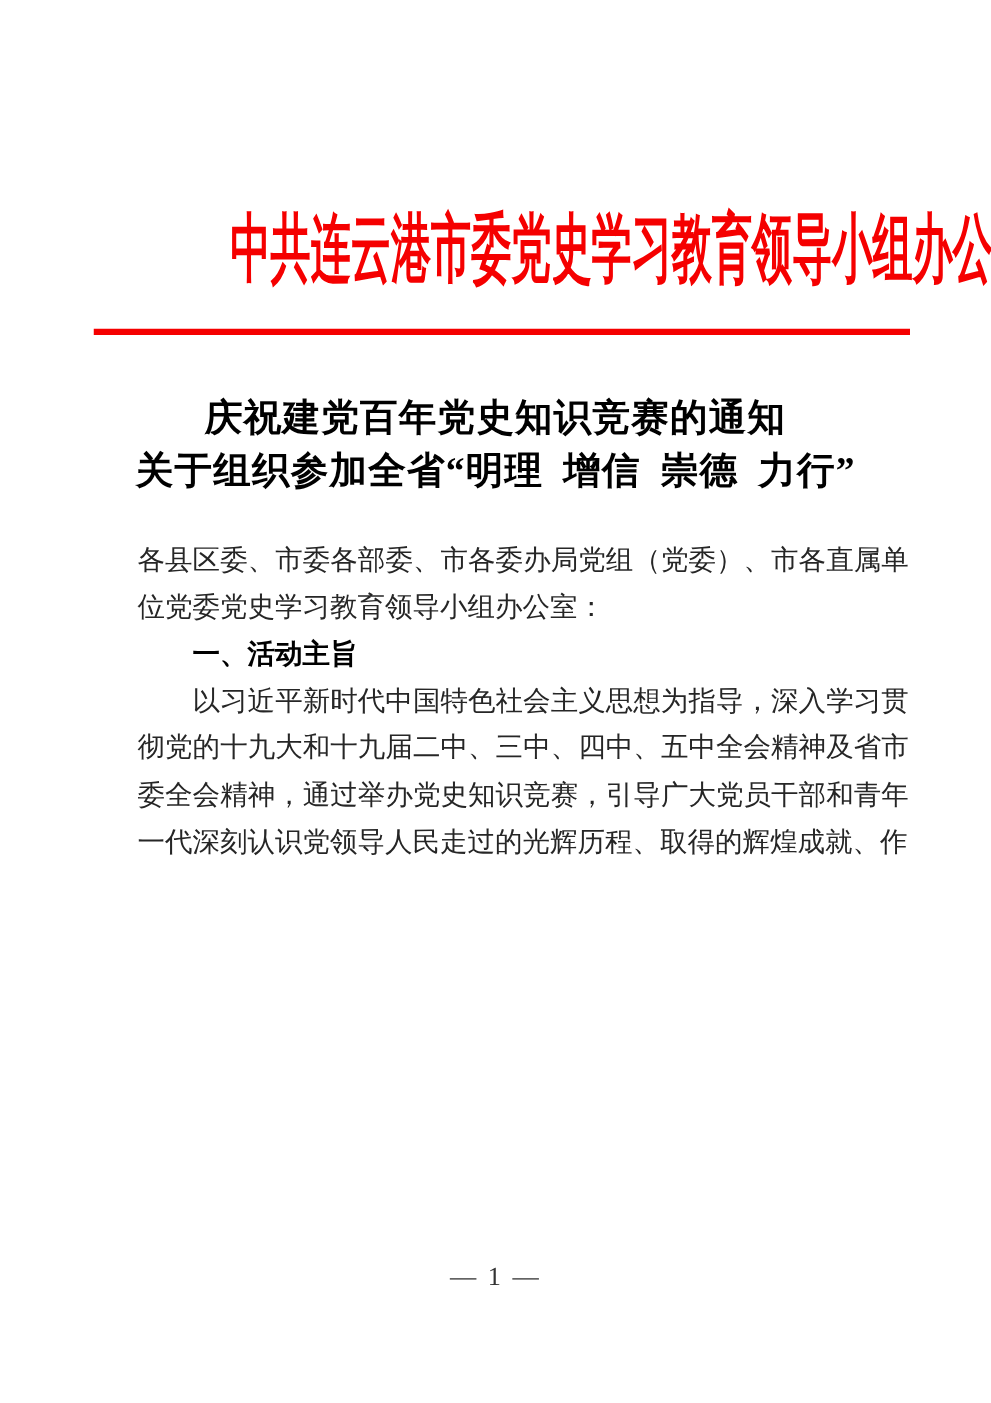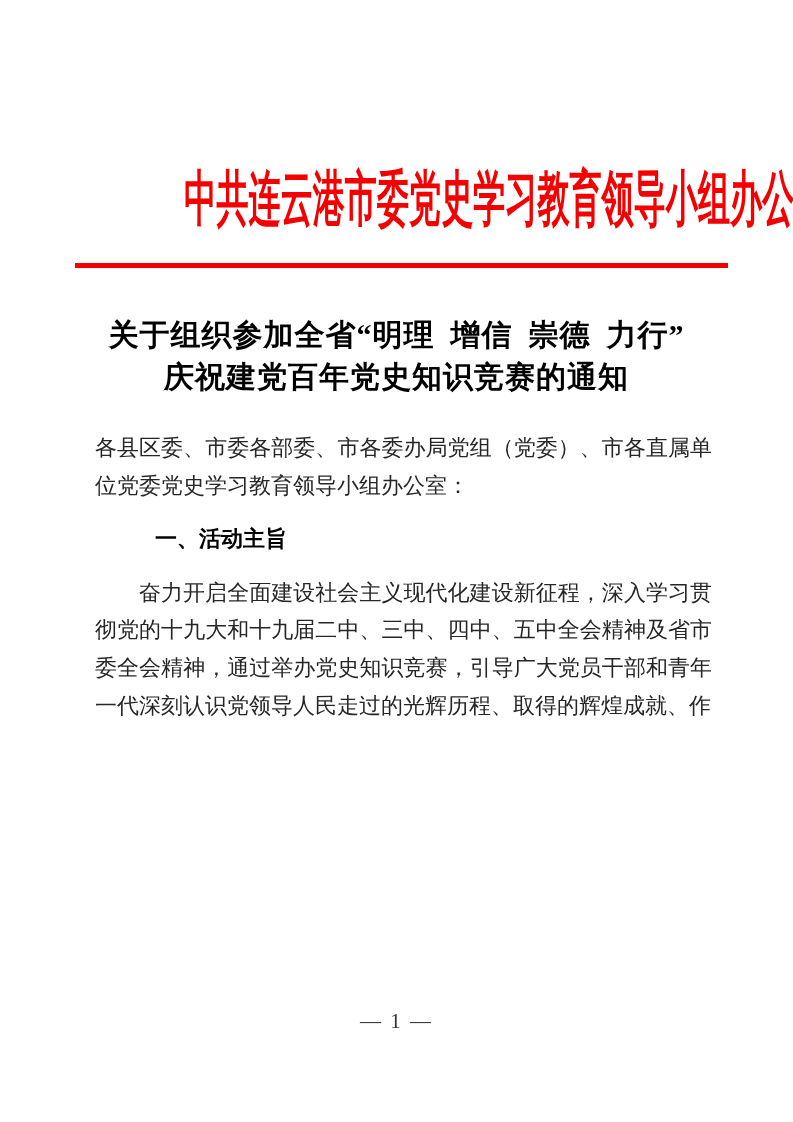--- a/index.html
+++ b/index.html
@@ -41,32 +41,32 @@
     position:absolute;top:314px;left:0;width:100%;margin:0;
     text-align:center;
     font-size:30px;line-height:42px;font-weight:bold;
     color:var(--title-text);
     letter-spacing:1px;
   }
   .title-line{display:block;}
 
   
   .body-text{
-    position:absolute;top:429px;left:95px;width:617px;
+    position:absolute;top:429px;left:110px;width:617px;
     font-size:22px;line-height:37.6px;
     text-align:justify;text-justify:inter-ideograph;
     color:var(--body-text);
   }
   .body-text p{margin:0;}
   .para{text-indent:44px;}
   .salutation{text-indent:0;}
 
   
   .section-heading{
-    margin:16px;
+    margin:0;
     font-family:"Liberation Sans","DejaVu Sans",sans-serif;
     font-size:22px;line-height:37.6px;font-weight:bold;
     text-indent:44px;
     color:var(--title-text);
   }
 
   
   .page-number{
     position:absolute;top:1008px;left:0;width:100%;
     text-align:center;
@@ -79,25 +79,25 @@
 <body>
 
 <div class="page">
 
   <div class="letterhead">
     <div class="org-name">中共连云港市委党史学习教育领导小组办公室</div>
     <div class="red-rule"></div>
   </div>
 
   <h1 class="doc-title">
+    <span class="title-line">庆祝建党百年党史知识竞赛的通知</span>
     <span class="title-line">关于组织参加全省“明理 增信 崇德 力行”</span>
-    <span class="title-line">庆祝建党百年党史知识竞赛的通知</span>
   </h1>
 
   <div class="body-text">
     <p class="salutation">各县区委、市委各部委、市各委办局党组（党委）、市各直属单位党委党史学习教育领导小组办公室：</p>
     <h2 class="section-heading">一、活动主旨</h2>
-    <p class="para">奋力开启全面建设社会主义现代化建设新征程，深入学习贯彻党的十九大和十九届二中、三中、四中、五中全会精神及省市委全会精神，通过举办党史知识竞赛，引导广大党员干部和青年一代深刻认识党领导人民走过的光辉历程、取得的辉煌成就、作</p>
+    <p class="para">以习近平新时代中国特色社会主义思想为指导，深入学习贯彻党的十九大和十九届二中、三中、四中、五中全会精神及省市委全会精神，通过举办党史知识竞赛，引导广大党员干部和青年一代深刻认识党领导人民走过的光辉历程、取得的辉煌成就、作</p>
   </div>
 
   <div class="page-number">— 1 —</div>
 
 </div>
 
 </body></html>

